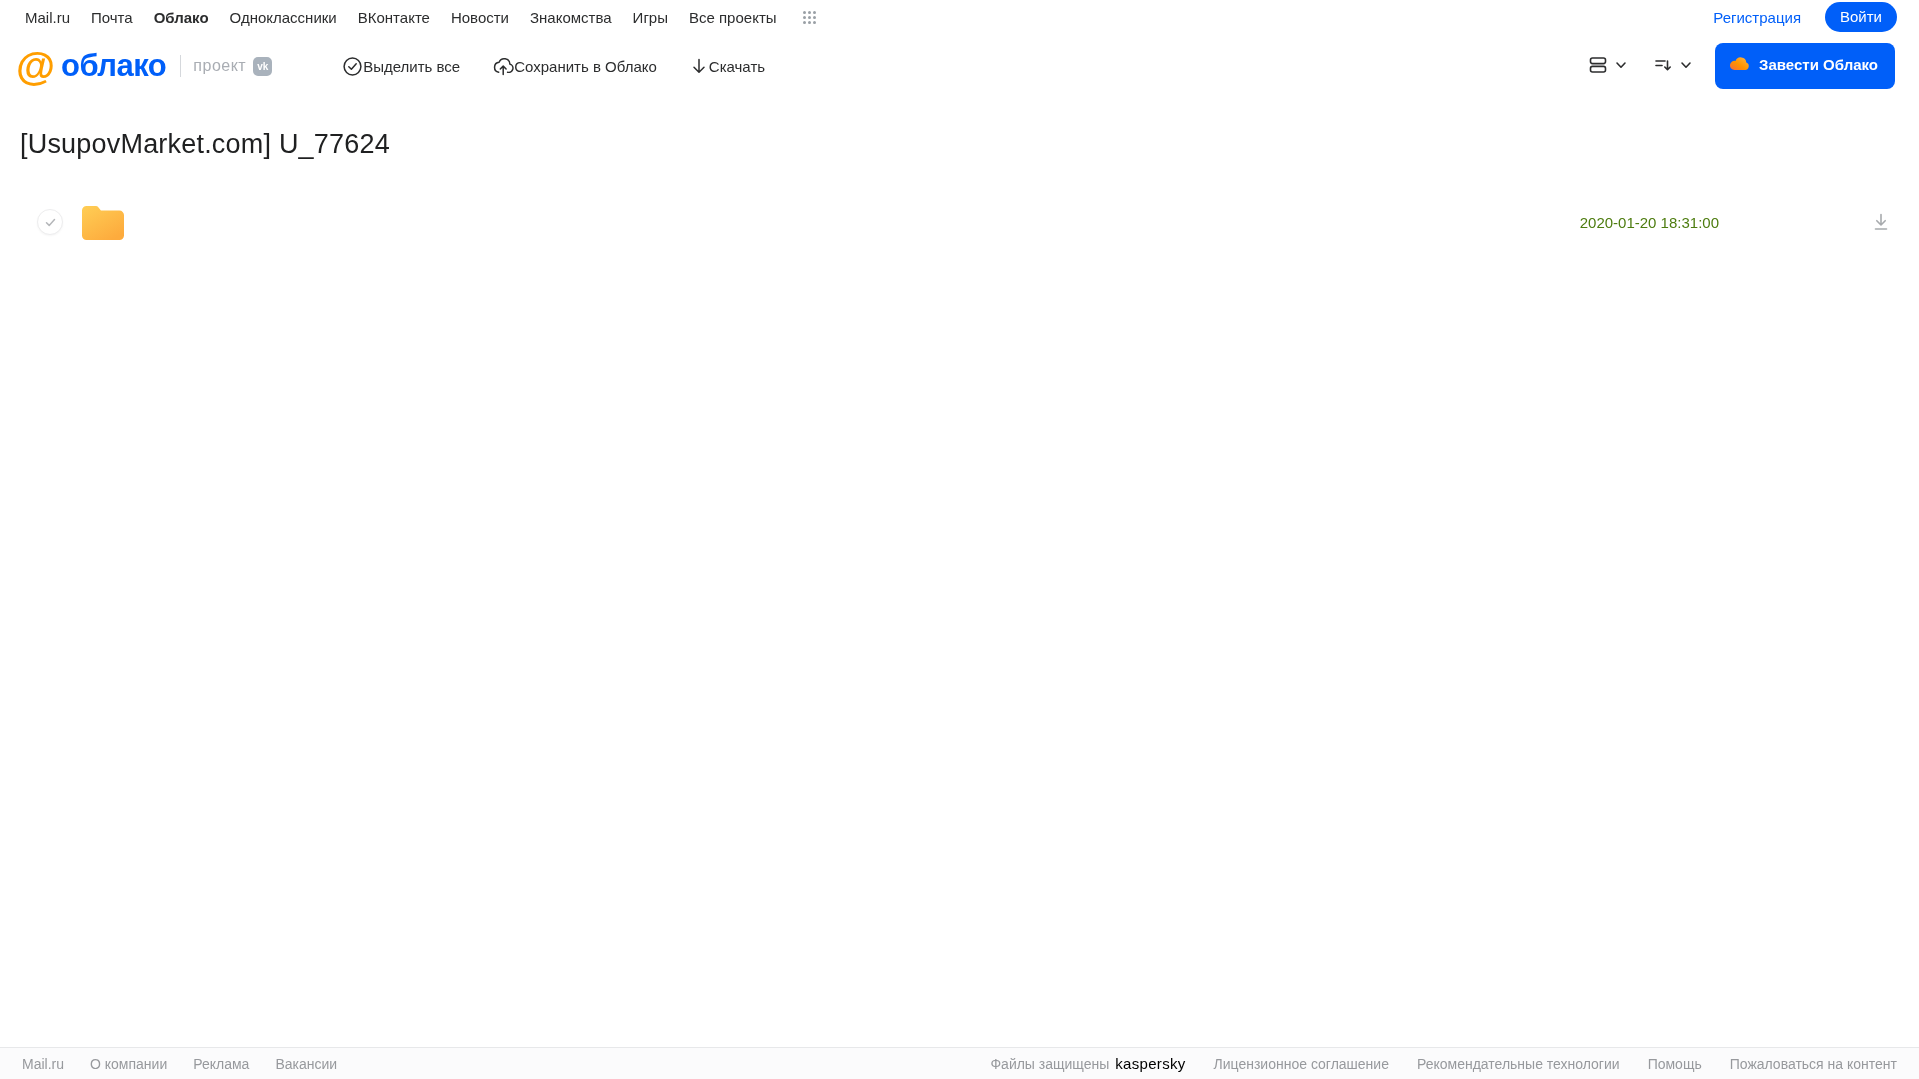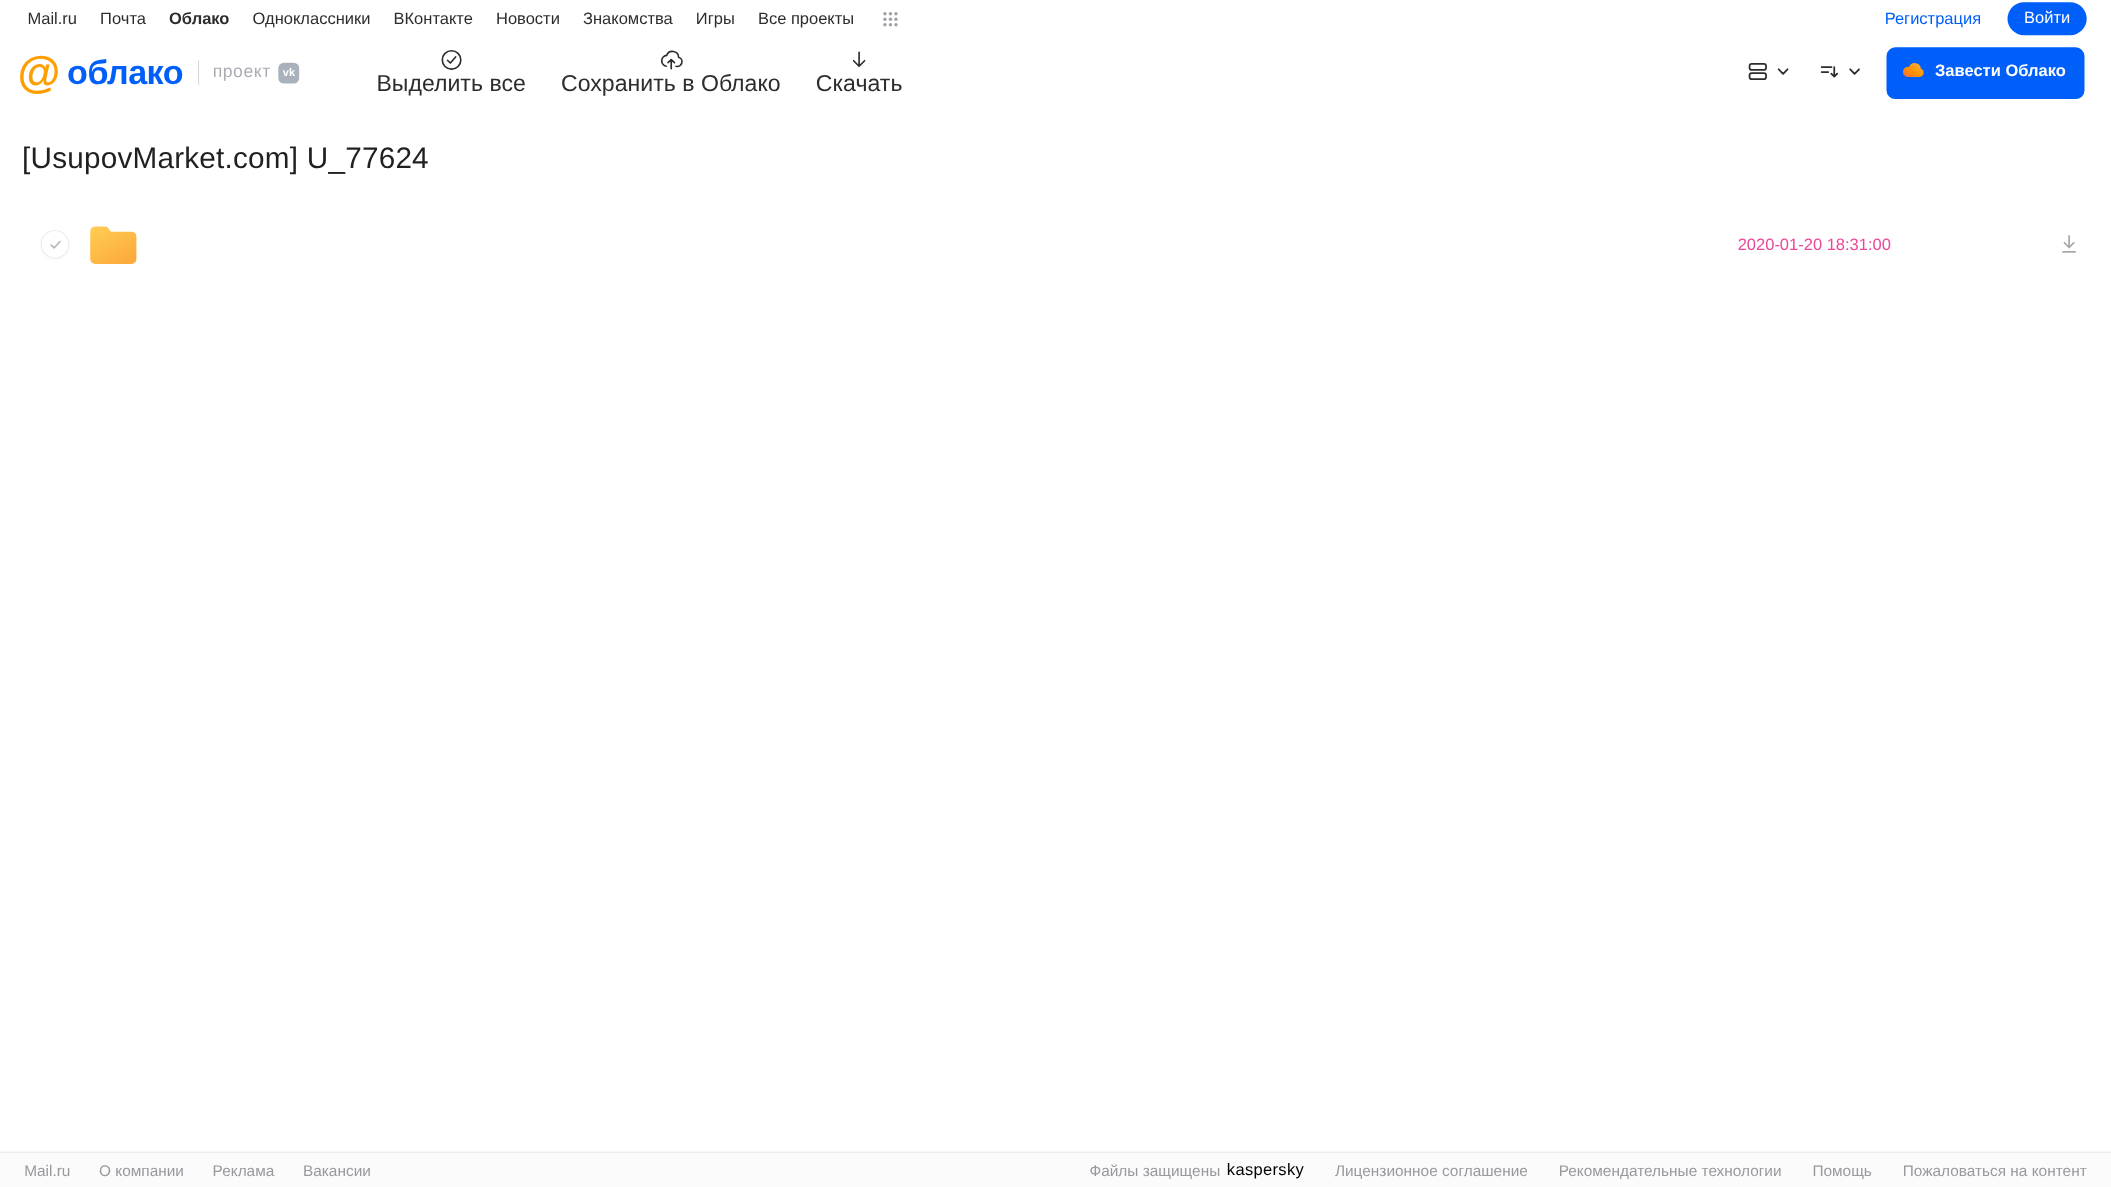--- a/index.html
+++ b/index.html
@@ -63,21 +63,21 @@
   .vk-badge {
     display: inline-flex; align-items: center; justify-content: center;
     width: 19px; height: 19px; margin-left: 7px;
     background: #a9b2bc; color: #fff; border-radius: 5px;
     font-size: 10px; font-weight: 700; text-transform: lowercase;
   }
 
   .toolbar { display: flex; align-items: center; gap: 32px; margin-left: 70px; }
   .tool-btn {
     display: flex; align-items: center; gap: 0;
-    font-size: 21px; color: #2c2d2e; flex-direction: column;
+    font-size: 15px; color: #2c2d2e;
   }
   .tool-btn svg { display: block; }
 
   .header-right { margin-left: auto; display: flex; align-items: center; gap: 20px; }
   .icon-group { display: flex; align-items: center; gap: 5px; padding: 4px 2px; }
   .cta-btn {
     display: flex; align-items: center; gap: 9px;
     background: #005ff9; color: #fff;
     font-size: 15px; font-weight: 600;
     padding: 11px 17px 15px 14px;
@@ -103,21 +103,21 @@
     display: flex; align-items: center; justify-content: center;
     background: #fff; cursor: pointer; flex: none;
   }
   .folder-icon { margin-left: 17px; flex: none; display: flex; cursor: pointer; }
   .file-name {
     margin-left: 23px;
     font-size: 15px; color: #2b2b2e;
   }
   .file-date {
     margin-left: auto;
-    font-size: 15px; color: #ec4899;
+    font-size: 15px; color: #4d7c0f;
     white-space: nowrap;
     text-align: right;
   }
   .row-download { margin-left: 150px; display: flex; padding: 2px; }
 
   
   .footer {
     position: absolute; left: 0; right: 0; bottom: 0;
     height: 32px;
     background: #fbfbfc;

